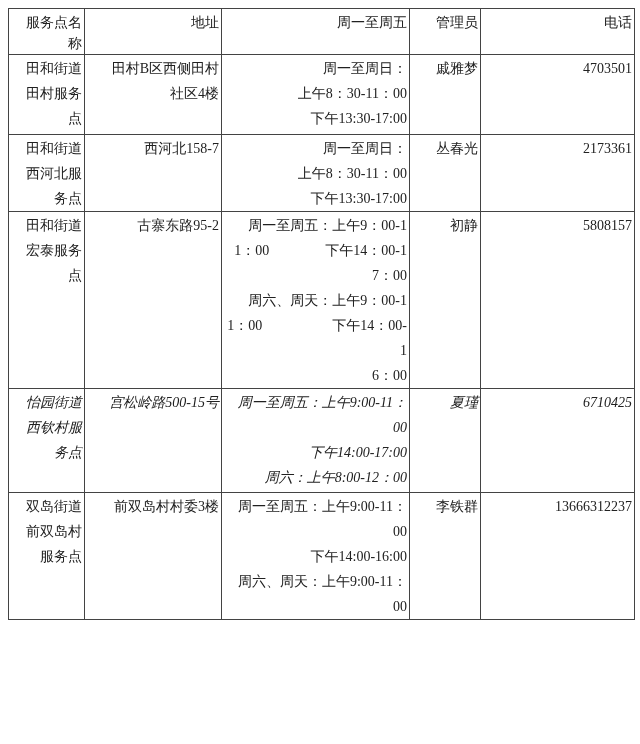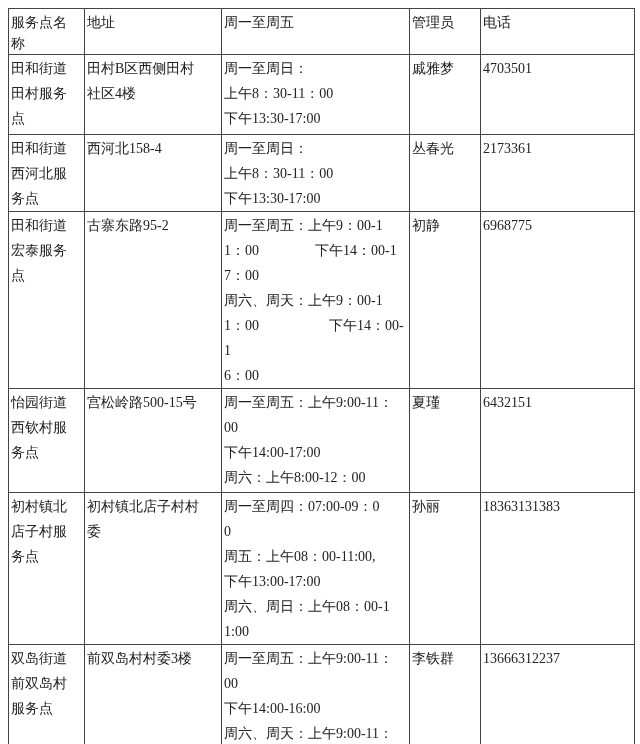--- a/index.html
+++ b/index.html
@@ -22,38 +22,38 @@
     position: absolute;
     left: 8px;
     top: 8px;
     width: 626px;
     border-collapse: collapse;
     table-layout: fixed;
   }
   table.svc td {
     border: 1px solid #434343;
     vertical-align: top;
-    text-align: left;
+    text-align: right;
     font-size: 14px;
     line-height: 25px;
     padding: 1px 2px 0 2px;
     white-space: pre-line;
     overflow: hidden;
     color: #212121;
   }
   tr.hdr td {
     line-height: 21px;
     padding-top: 3px;
     font-weight: normal;
   }
   tr.hdr      { height: 45px; }
   tr.r0       { height: 80px; }
   tr.r1       { height: 77px; }
   tr.r2       { height: 148px; }
-  tr.r3       { height: 104px; }
+  tr.r3       { height: 104px; font-style: italic; }
   tr.r4       { height: 151px; }
   tr.r5       { height: 127px; }
   col.c-name  { width: 76px; }
   col.c-addr  { width: 137px; }
   col.c-hours { width: 188px; }
   col.c-admin { width: 71px; }
   col.c-phone { width: 154px; }
 </style>
 </head>
 <body>
@@ -87,71 +87,56 @@
 上午8：30-11：00
 下午13:30-17:00</td>
         <td>戚雅梦</td>
         <td>4703501</td>
       </tr>
 
       <tr class="r1">
         <td>田和街道
 西河北服
 务点</td>
-        <td>西河北158-4</td>
+        <td>西河北158-7</td>
         <td>周一至周日：
 上午8：30-11：00
 下午13:30-17:00</td>
         <td>丛春光</td>
         <td>2173361</td>
       </tr>
 
       <tr class="r2">
         <td>田和街道
 宏泰服务
 点</td>
         <td>古寨东路95-2</td>
         <td>周一至周五：上午9：00-1
 1：00　　　　下午14：00-1
 7：00
 周六、周天：上午9：00-1
 1：00　　　　　下午14：00-1
 6：00</td>
         <td>初静</td>
-        <td>6968775</td>
+        <td>5808157</td>
       </tr>
 
       <tr class="r3">
         <td>怡园街道
 西钦村服
 务点</td>
         <td>宫松岭路500-15号</td>
         <td>周一至周五：上午9:00-11：
 00
 下午14:00-17:00
 周六：上午8:00-12：00</td>
         <td>夏瑾</td>
-        <td>6432151</td>
+        <td>6710425</td>
       </tr>
 
-      <tr class="r4">
-        <td>初村镇北
-店子村服
-务点</td>
-        <td>初村镇北店子村村
-委</td>
-        <td>周一至周四：07:00-09：0
-0
-周五：上午08：00-11:00,
-下午13:00-17:00
-周六、周日：上午08：00-1
-1:00</td>
-        <td>孙丽</td>
-        <td>18363131383</td>
-      </tr>
 
       <tr class="r5">
         <td>双岛街道
 前双岛村
 服务点</td>
         <td>前双岛村村委3楼</td>
         <td>周一至周五：上午9:00-11：
 00
 下午14:00-16:00
 周六、周天：上午9:00-11：

